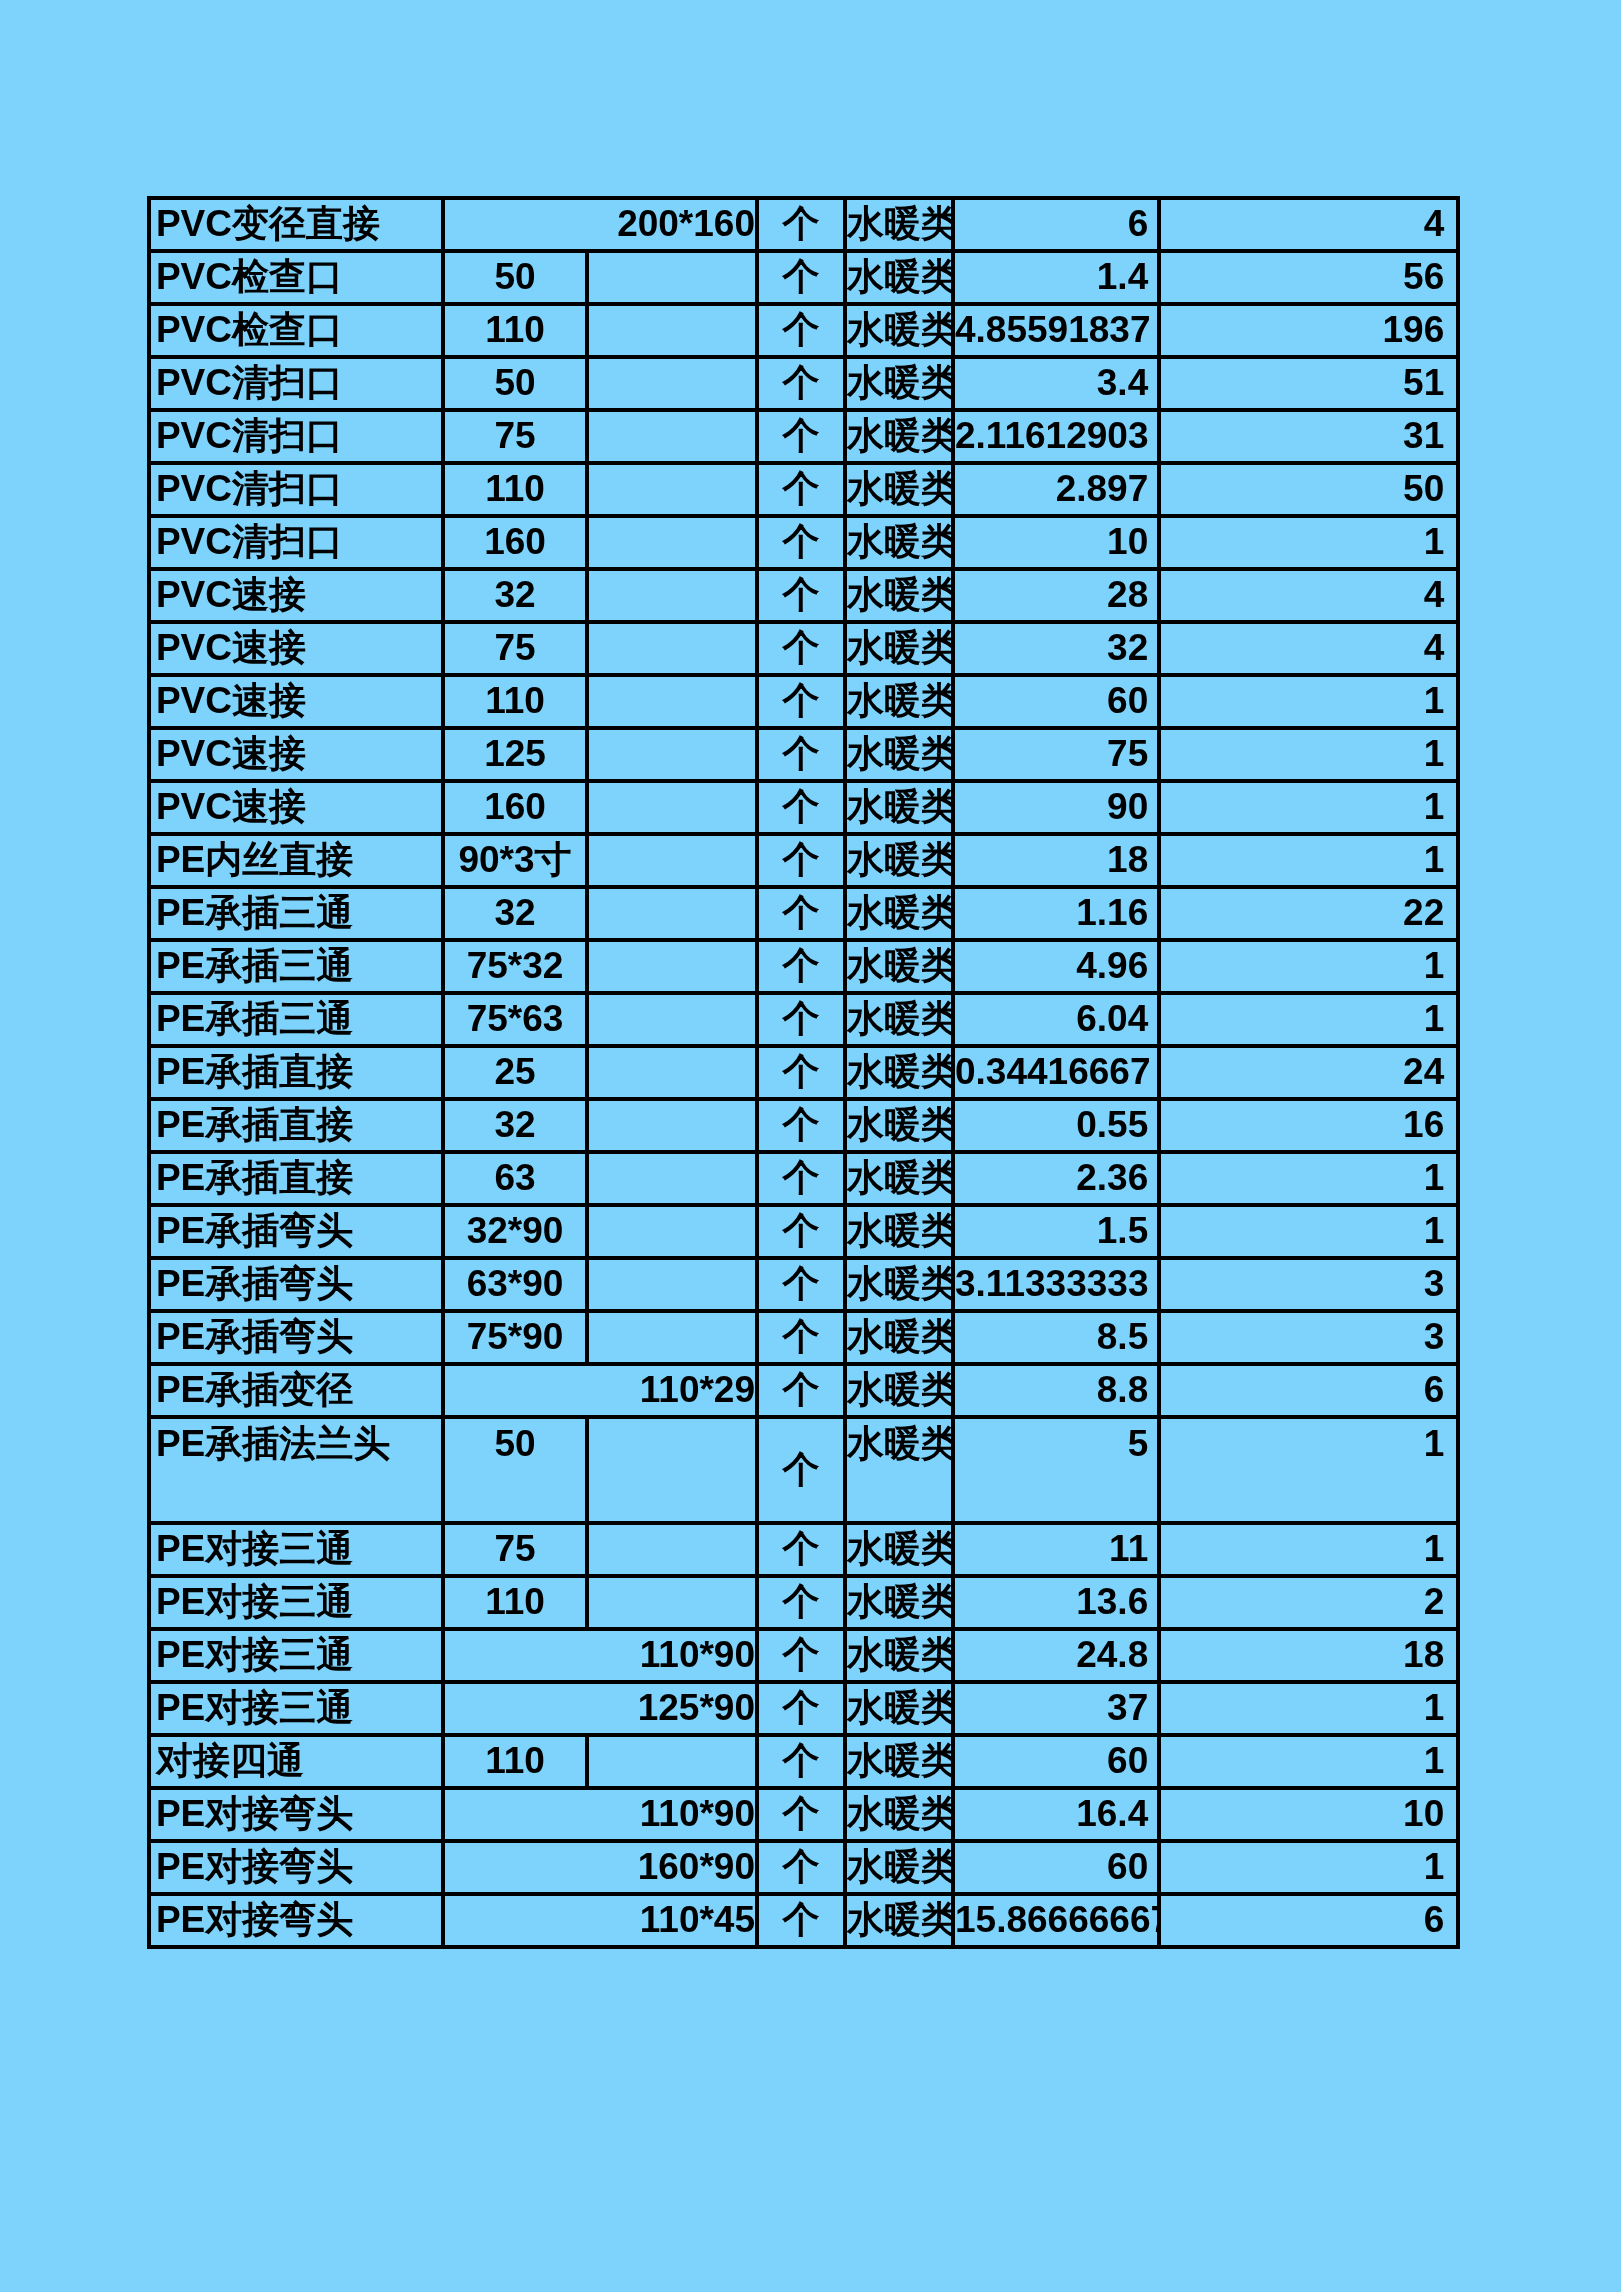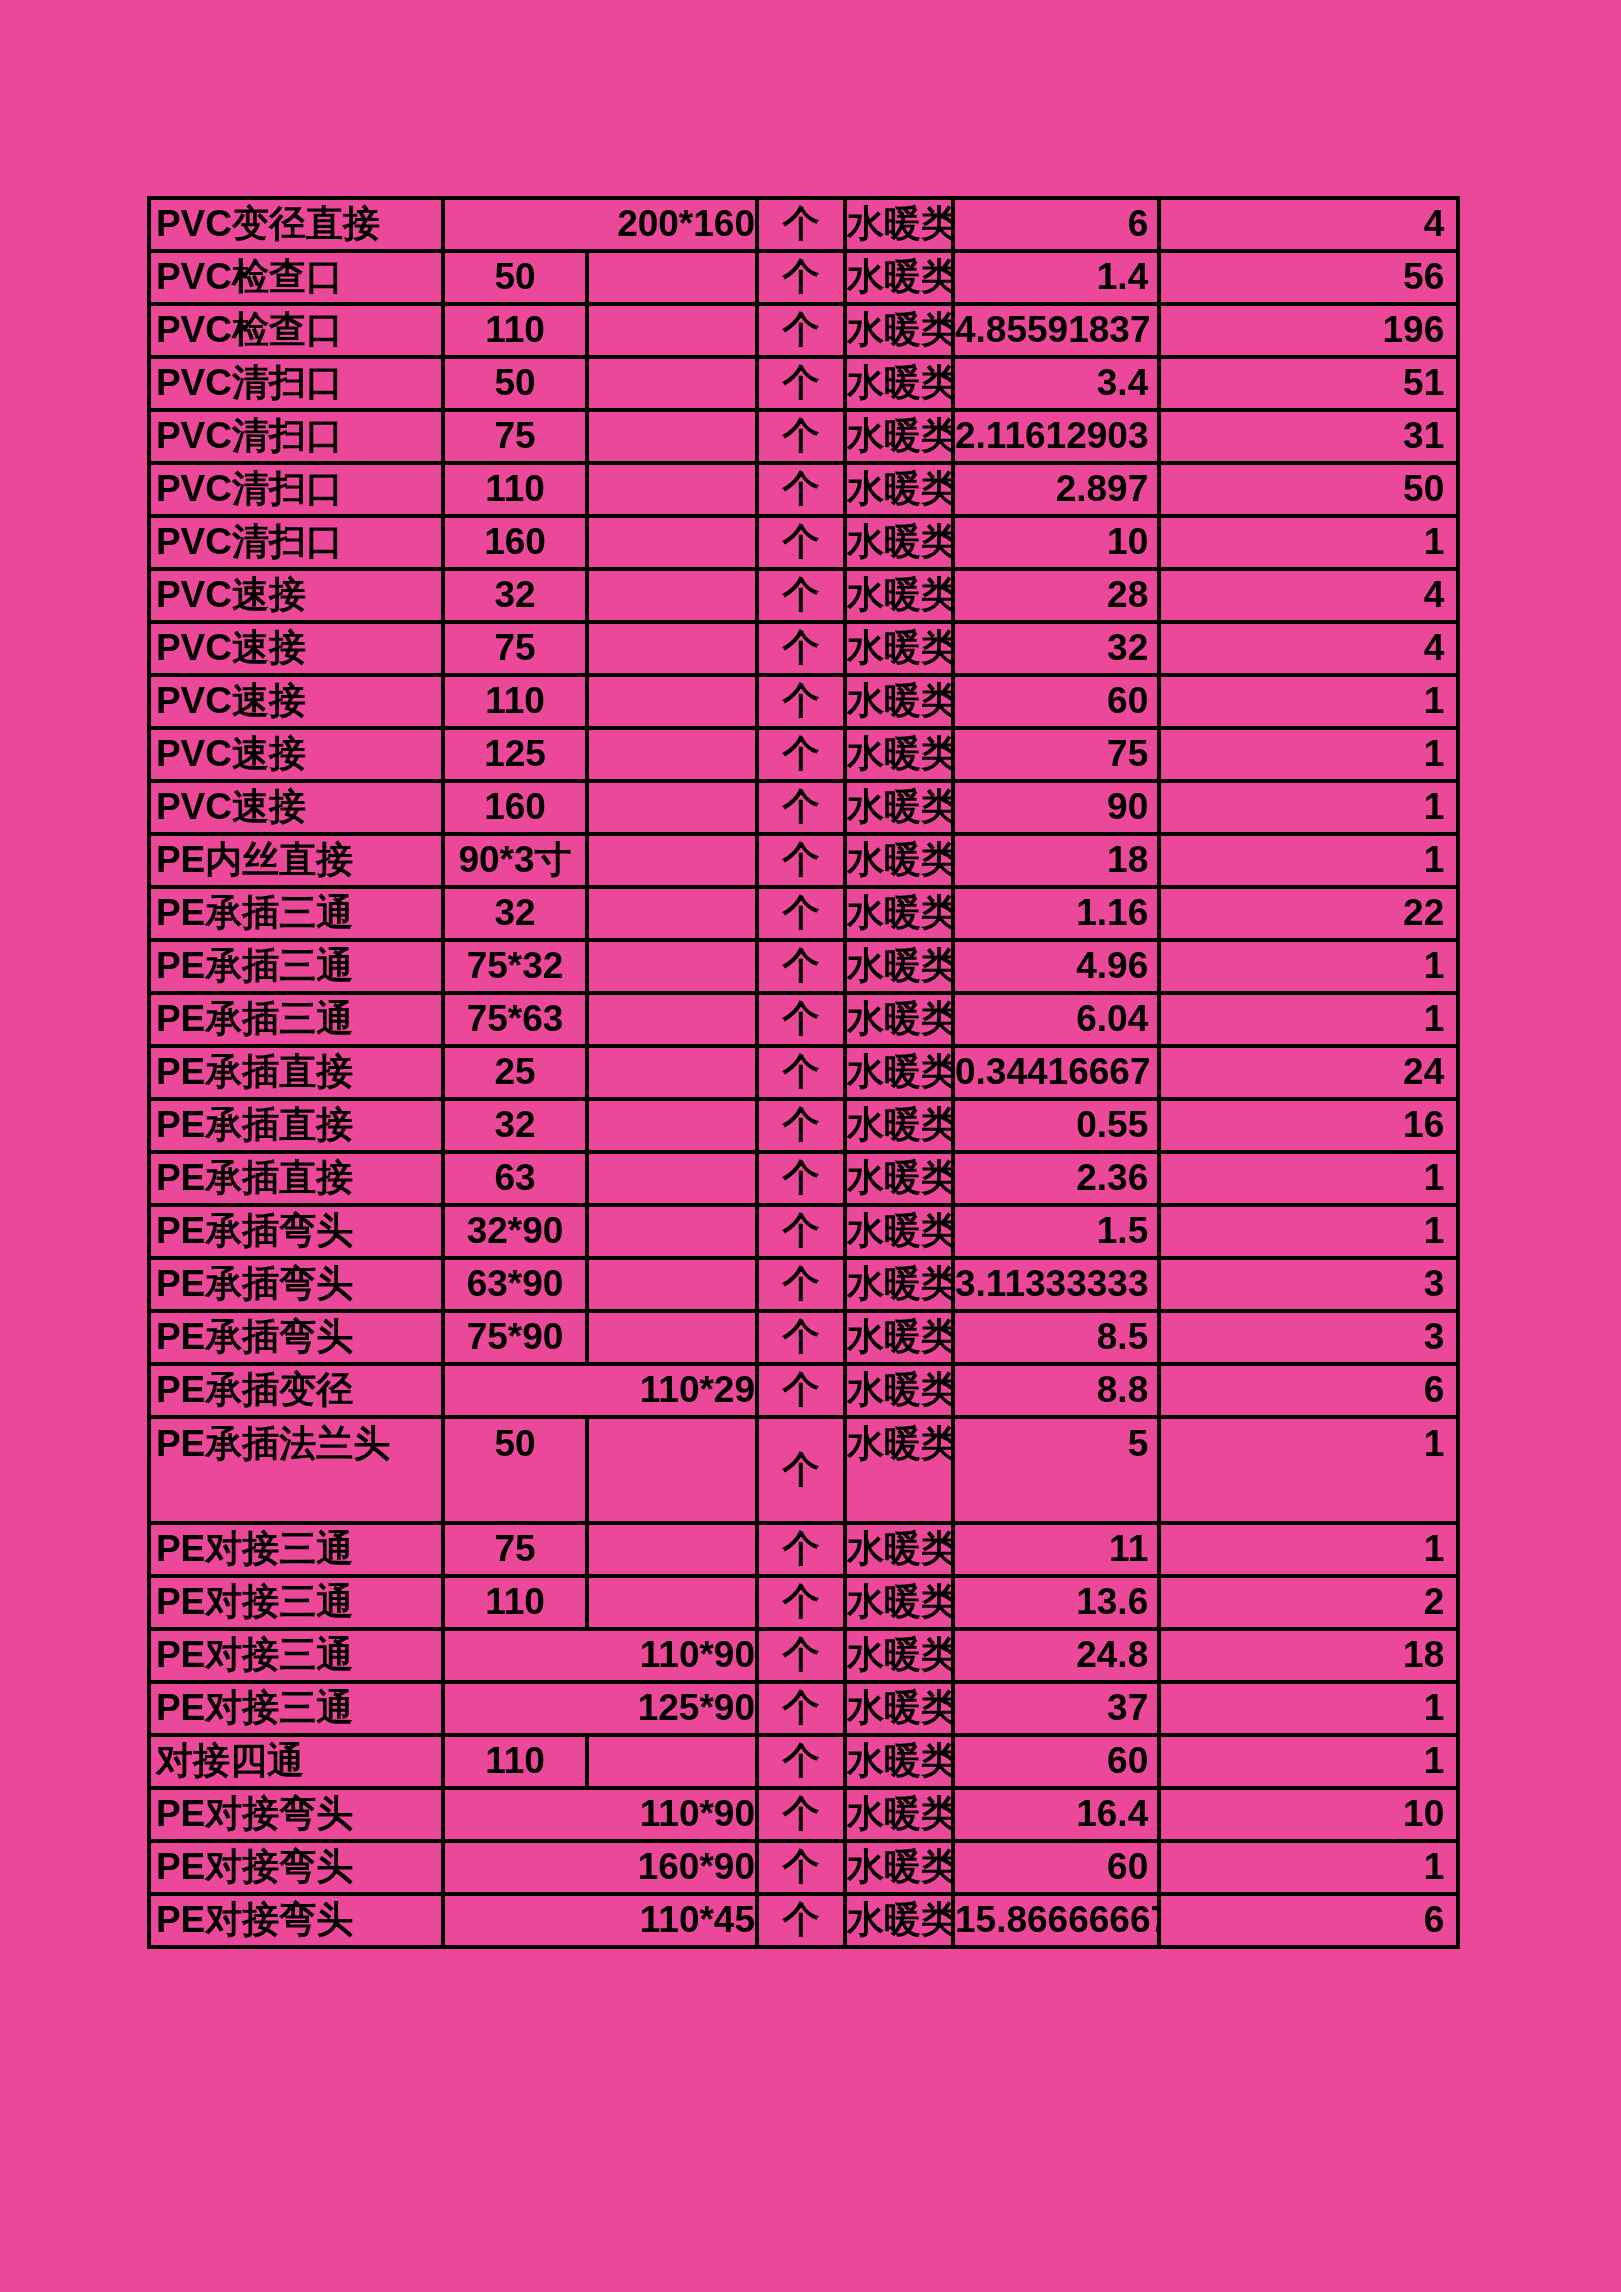--- a/index.html
+++ b/index.html
@@ -1,20 +1,20 @@
 <!DOCTYPE html>
 <html><head>
 <meta charset="utf-8">
 <style>
   html,body{margin:0;padding:0;}
   body{
     width:1621px;height:2293px;background:#ffffff;position:relative;
     font-family:"Liberation Sans","DejaVu Sans",sans-serif;
   }
-  .page{position:absolute;left:0;top:0;width:1621px;height:2293px;background:#ec4899;}
+  .page{position:absolute;left:0;top:0;width:1621px;height:2293px;background:#7dd3fc;}
   table.tbl{
     position:absolute;left:147px;top:196px;width:1308px;
     border-collapse:collapse;table-layout:fixed;
     font-size:37px;font-weight:700;color:#000;
   }
   .tbl td{
     border:4.9px solid #000;
     padding:0;margin:0;
     overflow:hidden;white-space:nowrap;
     vertical-align:middle;line-height:1.05;

